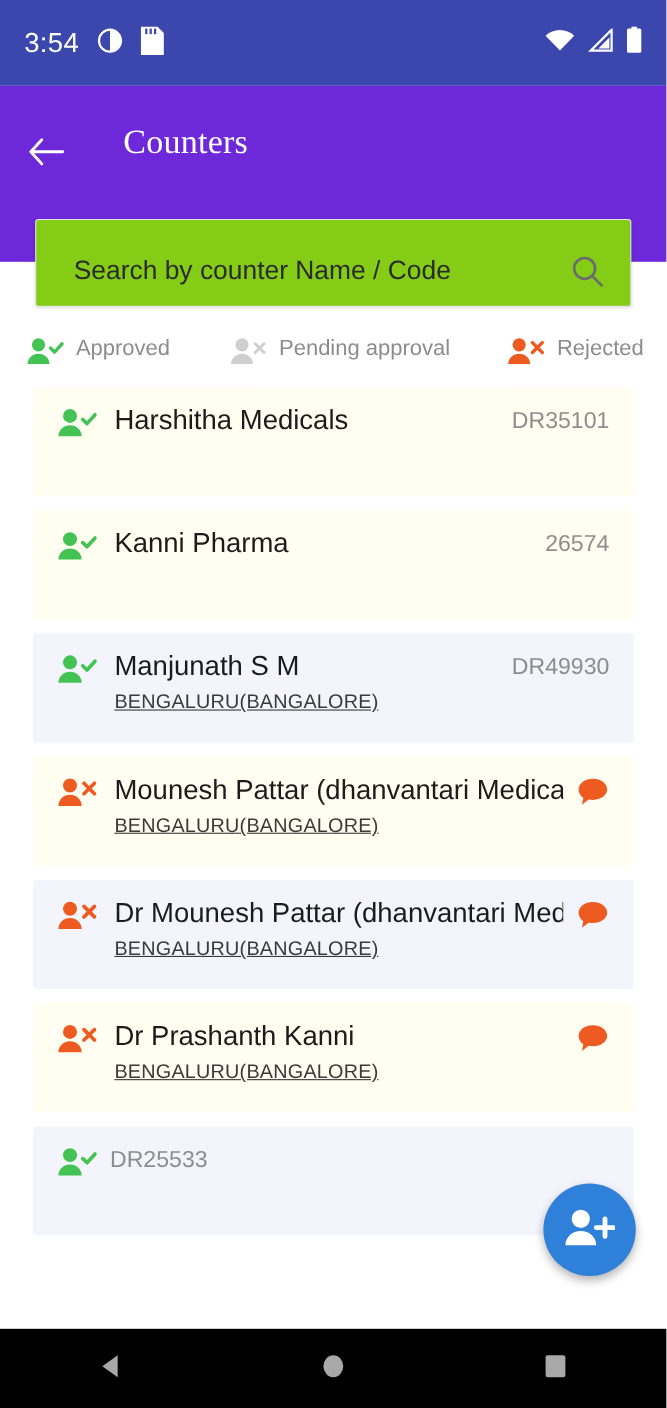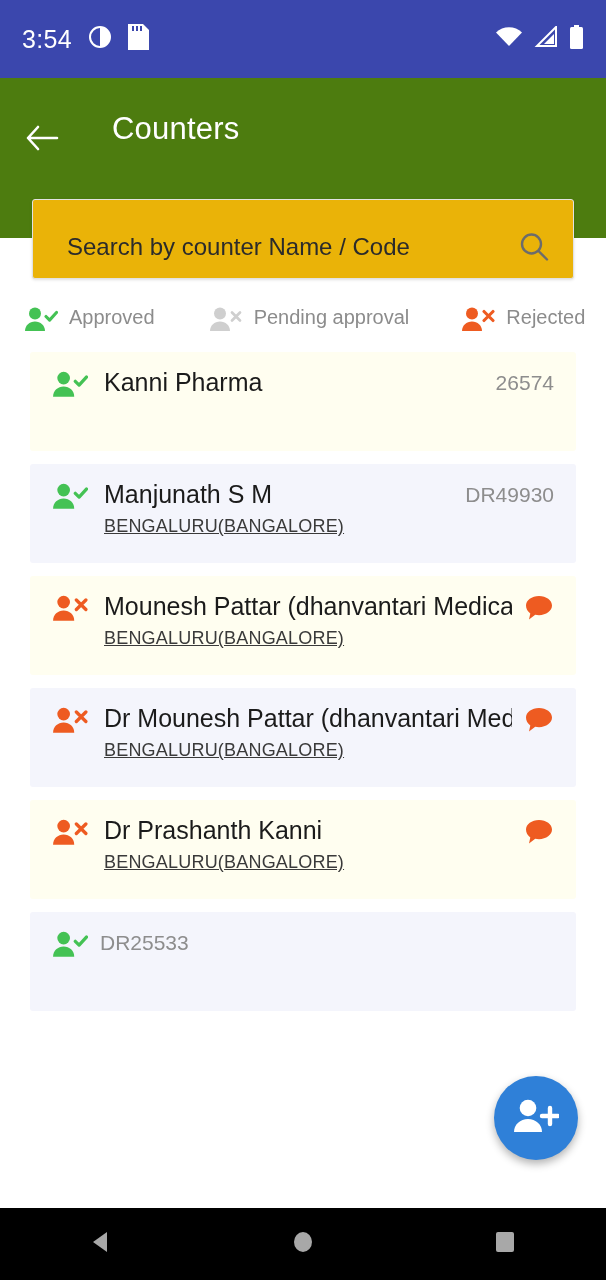--- a/index.html
+++ b/index.html
@@ -17,35 +17,36 @@
     background:#3B47AD;
     display:flex; align-items:center; padding:12px 22px;
   }
   .sb-left { display:flex; align-items:center; gap:16px; }
   .sb-time { color:#ffffff; font-size:25px; letter-spacing:.3px; }
   .sb-right { margin-left:auto; display:flex; align-items:center; gap:11px; }
 
   
   .appbar {
     position:absolute; top:78px; left:0; width:606px; height:160px;
-    background:#4d7c0f;
+    background:#6d28d9;
+    font-family:Liberation Serif, serif;
   }
   .back-btn {
     position:absolute; left:18px; top:38px; width:48px; height:48px;
     display:flex; align-items:center; justify-content:center; cursor:pointer;
   }
   .appbar-title {
     position:absolute; left:112px; top:33px;
     color:#ffffff; font-size:31px; font-weight:400; letter-spacing:.2px;
   }
 
   
   .search-card {
     position:absolute; top:199px; left:32px; width:542px; height:80px;
-    background:#eab308; border:1px solid #e2e2e2; border-radius:3px;
+    background:#84cc16; border:1px solid #e2e2e2; border-radius:3px;
     box-shadow:0 1px 3px rgba(0,0,0,.13);
     display:flex; align-items:center; padding:16px 22px 0 34px;
     z-index:5;
   }
   .search-input {
     flex:1; border:none; outline:none; background:transparent;
     font-family:"Liberation Sans", sans-serif;
     font-size:24px; color:#2b2b2b;
   }
   .search-input::placeholder { color:#2b2b2b; opacity:1; }
@@ -200,20 +201,33 @@
           <circle cx="11" cy="7.5" r="6" fill="#EE5B21"></circle>
           <path d="M1 25c0-5.5 4.5-9.5 10-9.5s10 4 10 9.5z" fill="#EE5B21"></path>
           <path d="M23 5.5l9 9M32 5.5l-9 9" fill="none" stroke="#EE5B21" stroke-width="3.1" stroke-linecap="round"></path>
         </svg>
       </span>
       <span class="lg-label">Rejected</span>
     </div>
   </div>
 
   <div class="list" id="counter-list">
+      <div class="card cream">
+        <div class="card-row">
+          <span class="card-status-icon"><svg width="36" height="30" viewBox="0 0 34 28">
+              <circle cx="11" cy="7.5" r="6" fill="#44C254"></circle>
+              <path d="M1 25c0-5.5 4.5-9.5 10-9.5s10 4 10 9.5z" fill="#44C254"></path>
+              <path d="M22 10.5l3.6 3.6L32.5 6.5" fill="none" stroke="#44C254" stroke-width="3.1" stroke-linecap="round" stroke-linejoin="round"></path>
+            </svg></span>
+          <div class="card-body">
+            <div class="card-name">Harshitha Medicals</div>
+          </div>
+          <div class="card-code">DR35101</div>
+        </div>
+      </div>
       <div class="card cream">
         <div class="card-row">
           <span class="card-status-icon"><svg width="36" height="30" viewBox="0 0 34 28">
               <circle cx="11" cy="7.5" r="6" fill="#44C254"></circle>
               <path d="M1 25c0-5.5 4.5-9.5 10-9.5s10 4 10 9.5z" fill="#44C254"></path>
               <path d="M22 10.5l3.6 3.6L32.5 6.5" fill="none" stroke="#44C254" stroke-width="3.1" stroke-linecap="round" stroke-linejoin="round"></path>
             </svg></span>
           <div class="card-body">
             <div class="card-name">Kanni Pharma</div>
           </div>

